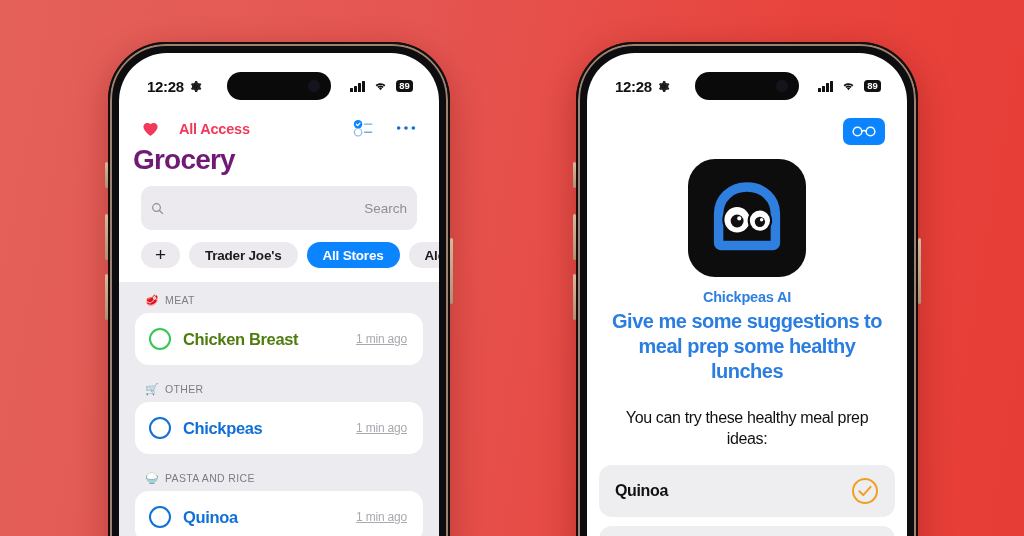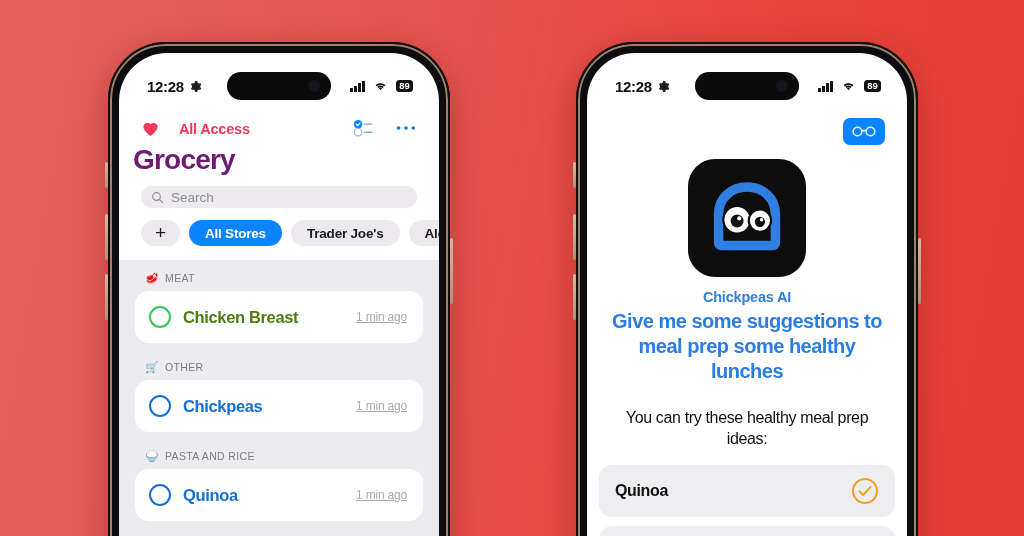--- a/index.html
+++ b/index.html
@@ -103,22 +103,22 @@
   .checklist-ic { width:22px; height:20px; display:block; }
   .dots-ic { width:22px; height:8px; display:block; }
 
   .page-title {
     padding: 6px 22px 10px 14px;
     font-size: 28px; font-weight: bold; color:#701a75; letter-spacing:-.8px;
   }
 
   .searchwrap { padding: 0 22px 12px 22px; }
   .searchbar {
-    background:#eceaef; border-radius:11px; height:22px;
-    display:flex; align-items:center; gap:7px; padding:0 10px;
+    background:#eceaef; border-radius:11px; height:44px;
+    display:flex; align-items:center; gap:7px; padding:0 10px;justify-content:space-between;
   }
   .mag-ic { width:13px; height:13px; display:block; flex:none; }
   .search-ph { color:#8e8e93; font-size:13.5px; }
 
   .chips {
     display:flex; gap:9px; padding: 0 0 14px 22px;
     overflow: hidden; white-space: nowrap;
   }
   .chip {
     background:#eceaef; border-radius:17px;
@@ -260,22 +260,22 @@
           <svg class="mag-ic" viewBox="0 0 16 16">
             <circle cx="6.8" cy="6.8" r="4.7" fill="none" stroke="#8e8e93" stroke-width="1.5"></circle>
             <line x1="10.4" y1="10.4" x2="14.3" y2="14.3" stroke="#8e8e93" stroke-width="1.5" stroke-linecap="round"></line>
           </svg>
           <span class="search-ph">Search</span>
         </div>
       </div>
 
       <div class="chips" id="chips">
           <div class="chip plus">+</div>
+          <div class="chip">Trader Joe's</div>
           <div class="chip active">All Stores</div>
-          <div class="chip">Trader Joe's</div>
           <div class="chip">Aldi</div>
         </div>
 
       <div class="list-area" id="list-area">
           <div class="sec-hdr">
             <span class="sec-emoji">🥩</span>
             <span>MEAT</span>
           </div>
           <div class="card">
             <div class="ring" style="border-color: rgb(52, 199, 89);"></div>

